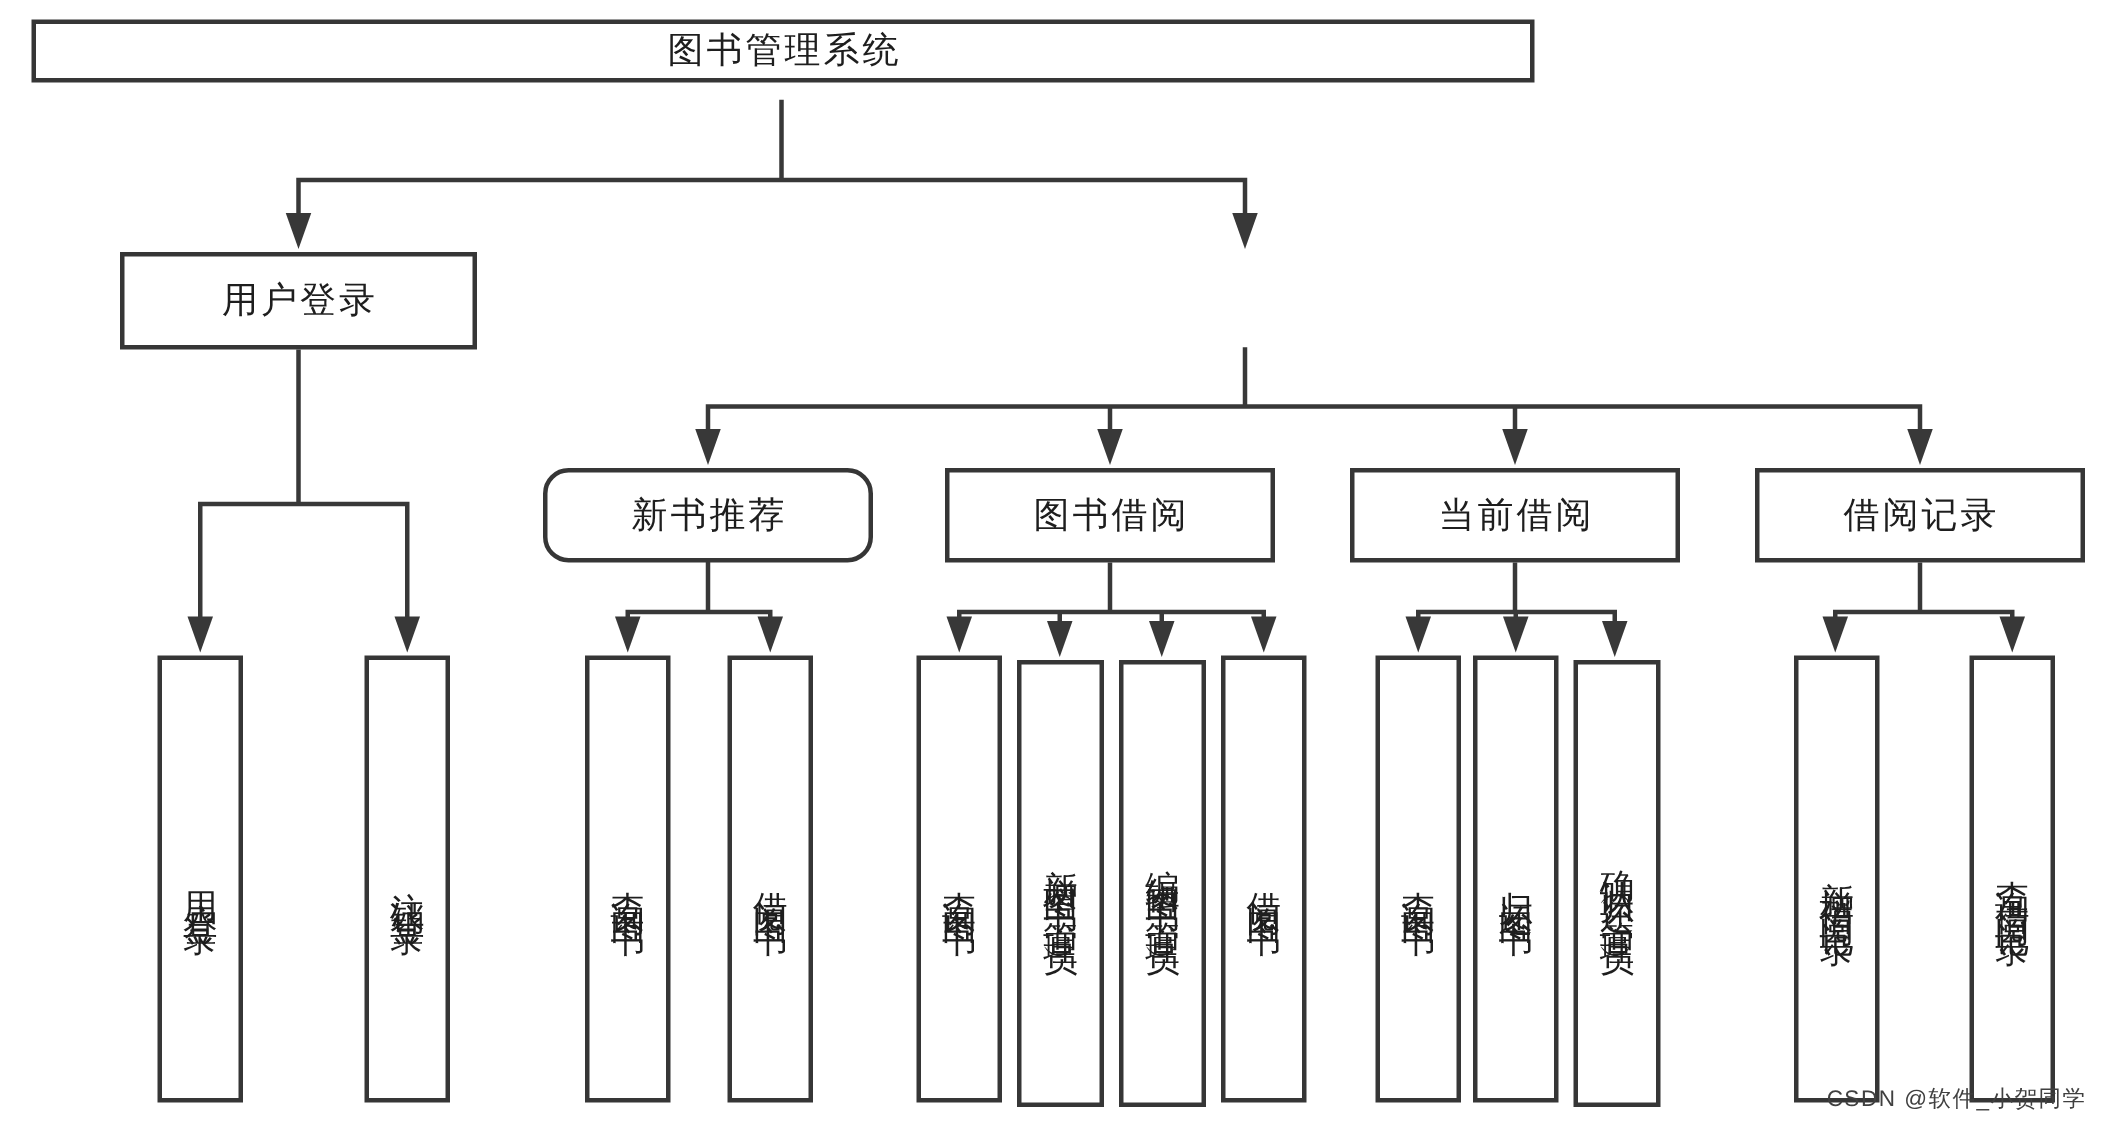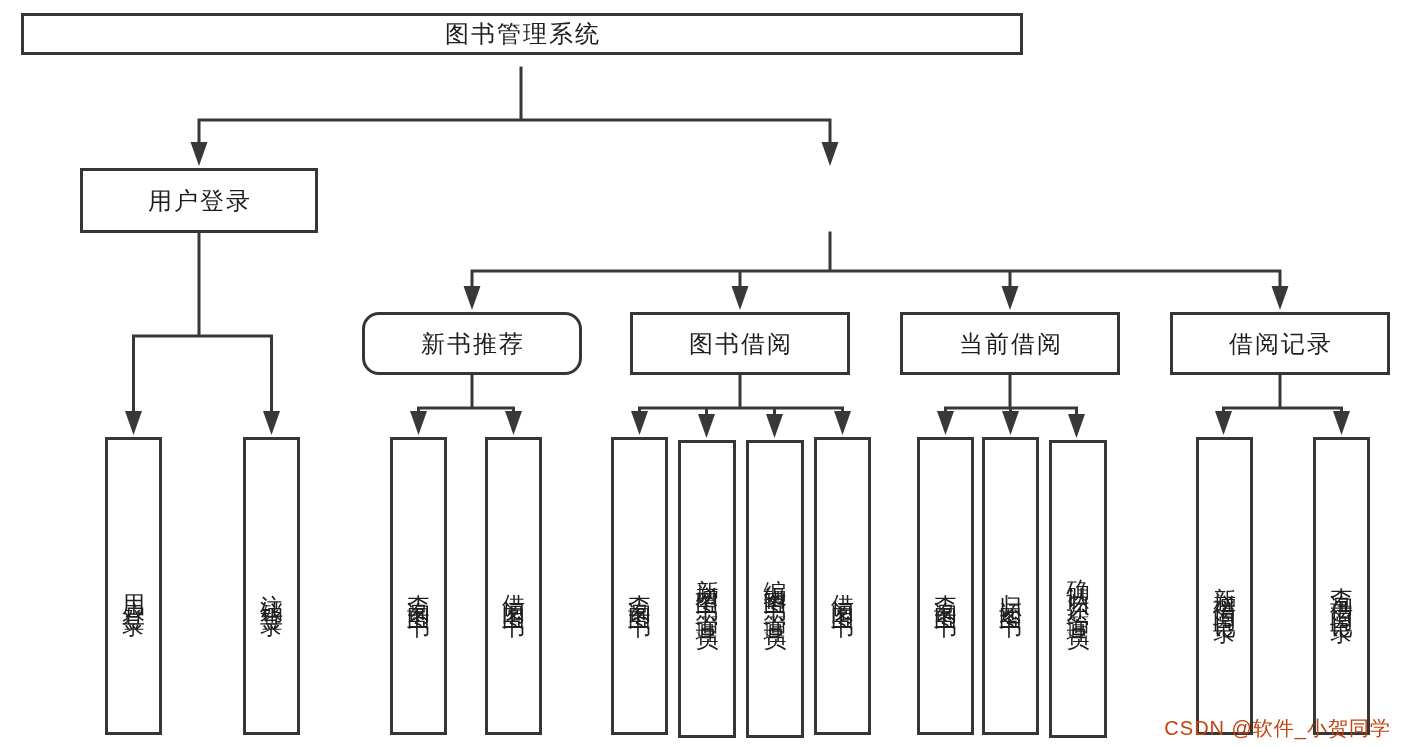--- a/index.html
+++ b/index.html
@@ -20,21 +20,21 @@
     font-size:24px; letter-spacing:2px; white-space:nowrap;
     text-indent:2px; line-height:1;
   }
   .vtext {
     writing-mode:vertical-rl; text-orientation:mixed;
     font-size:23px; letter-spacing:7px; line-height:1;
     white-space:nowrap; padding-top:7px;
   }
   .watermark {
     position:absolute; right:14px; bottom:5px; z-index:3;
-    font-size:20px; color:#c2410c; letter-spacing:1px; white-space:nowrap;margin-top:20px;
+    font-size:15px; color:#404040; letter-spacing:1px; white-space:nowrap;margin-top:20px;
   }
 </style>
 </head>
 <body>
 
 <div class="stage">
 
   <svg class="connectors" width="1405" height="747" viewBox="0 0 1405 747" fill="none" stroke="#383838" stroke-width="3" stroke-linecap="square">
 
     <g>

